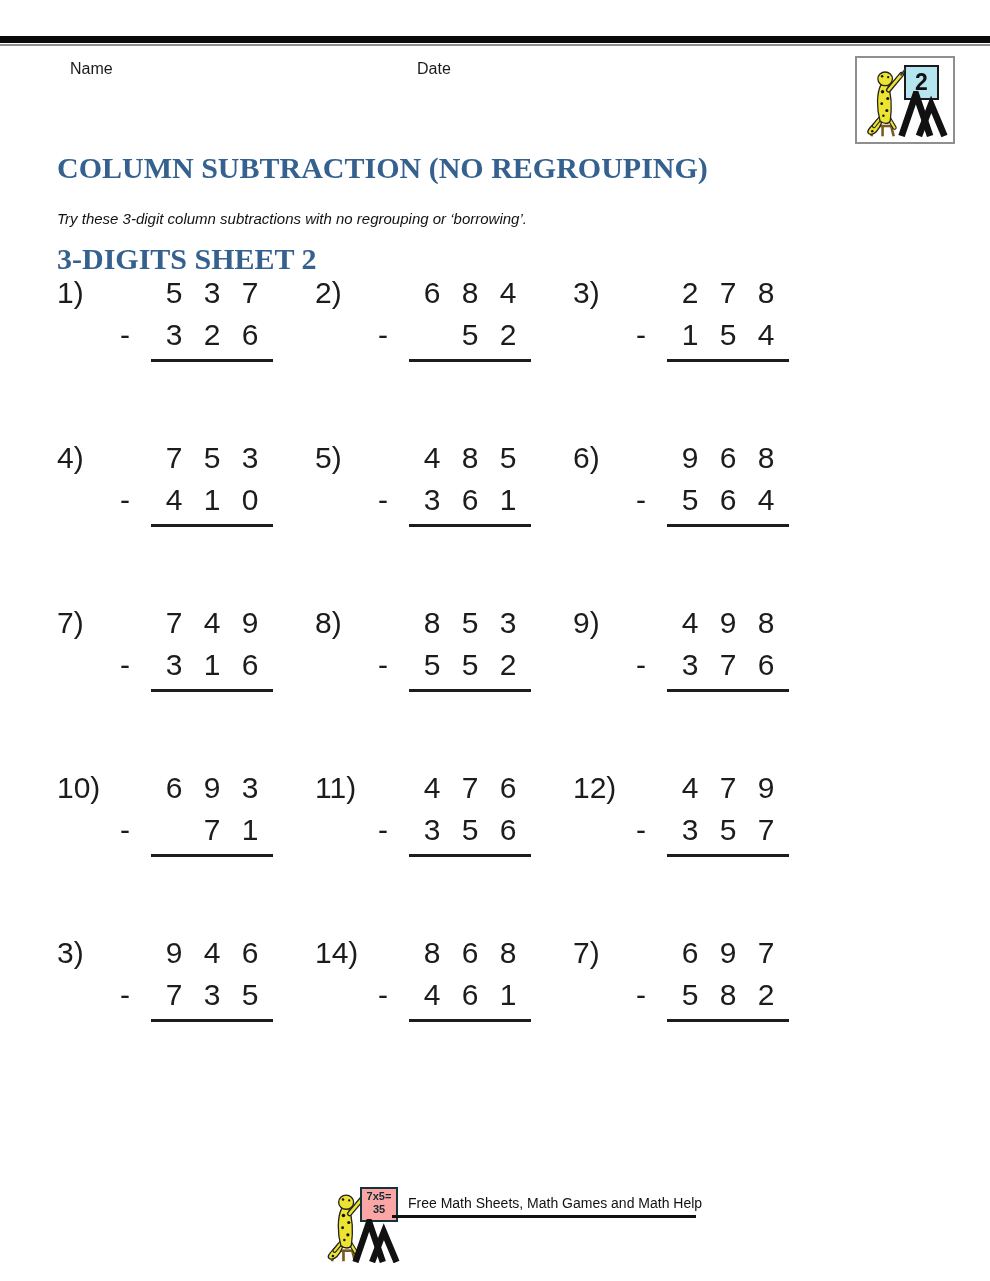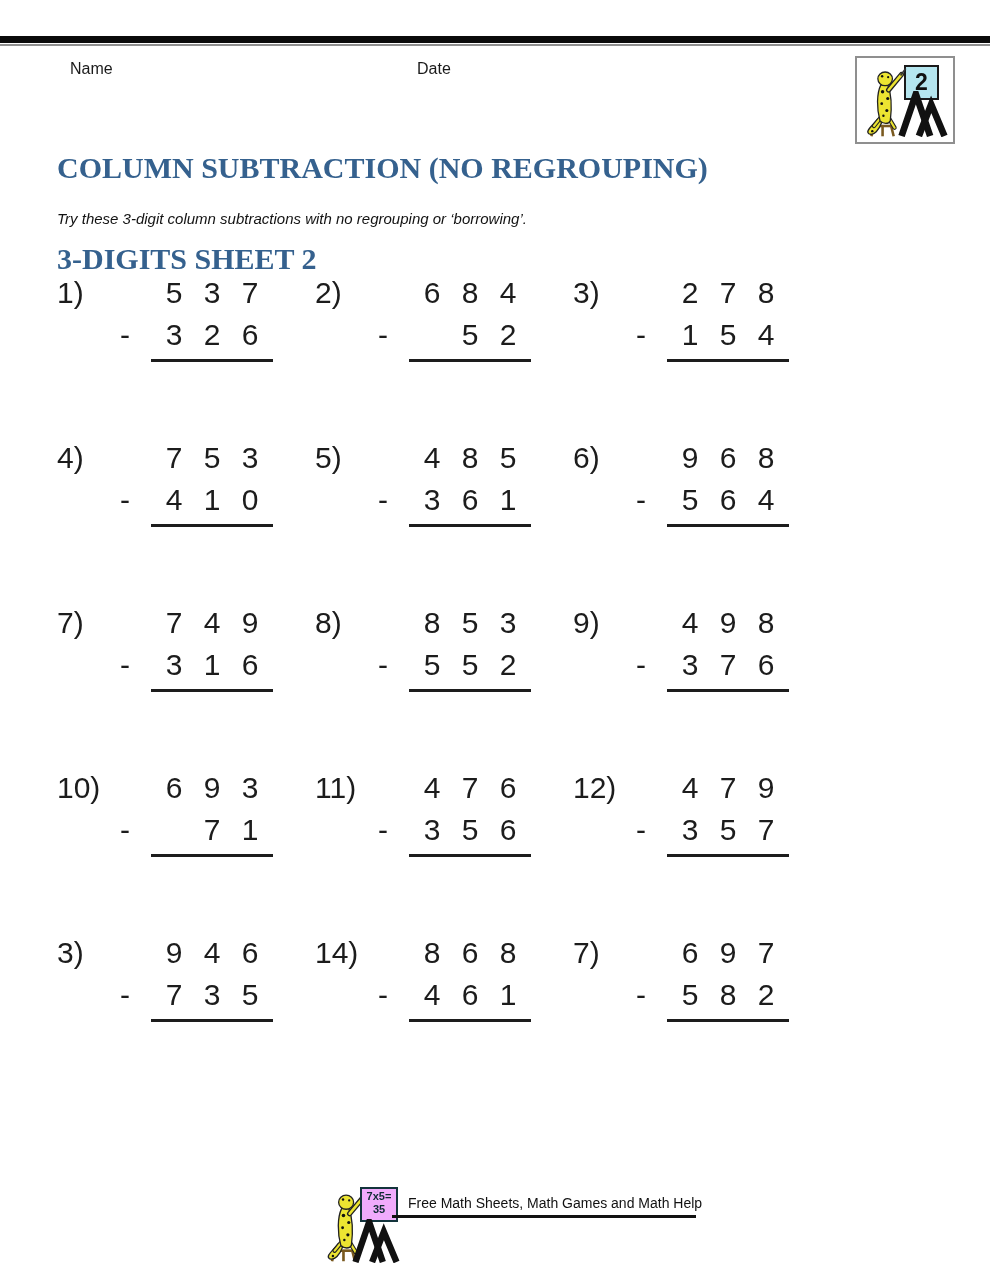--- a/index.html
+++ b/index.html
@@ -43,21 +43,21 @@
   .minus{width:31px;padding-left:3px;font-size:30px;line-height:42px;
     color:#1c1c1c;margin-bottom:6px;}
   .digits{padding:0 4px 3px;border-bottom:3px solid #1d1d1d;}
   .drow{display:flex;}
   .drow span{width:38px;text-align:center;font-size:30px;line-height:42px;color:#1c1c1c;}
 
   
   .footer{position:absolute;left:322px;top:1183px;width:380px;height:95px;}
   .footer .sala{position:absolute;left:2px;top:6px;width:46px;height:74px;}
   .footer .board{position:absolute;left:38px;top:4px;width:34px;height:30px;
-    background:#f0abfc;border:2px solid #13343c;text-align:center;
+    background:#fca5a5;border:2px solid #13343c;text-align:center;
     font-weight:bold;font-size:11px;line-height:13px;color:#0e2b33;padding-top:1px;}
   .footer .mlogo{position:absolute;left:28px;top:36px;width:52px;height:44px;}
   .footer .tagline{position:absolute;left:86px;top:12px;width:288px;
     text-align:center;font-size:14px;font-weight:normal;color:#111;white-space:nowrap;}
   .footer .rule{position:absolute;left:70px;top:32px;width:304px;height:3px;background:#111;}
   .footer .site{position:absolute;left:74px;top:37px;font-size:27px;font-weight:bold;
     letter-spacing:1.5px;color:#161616;white-space:nowrap;}
 </style>
 </head>
 <body>

